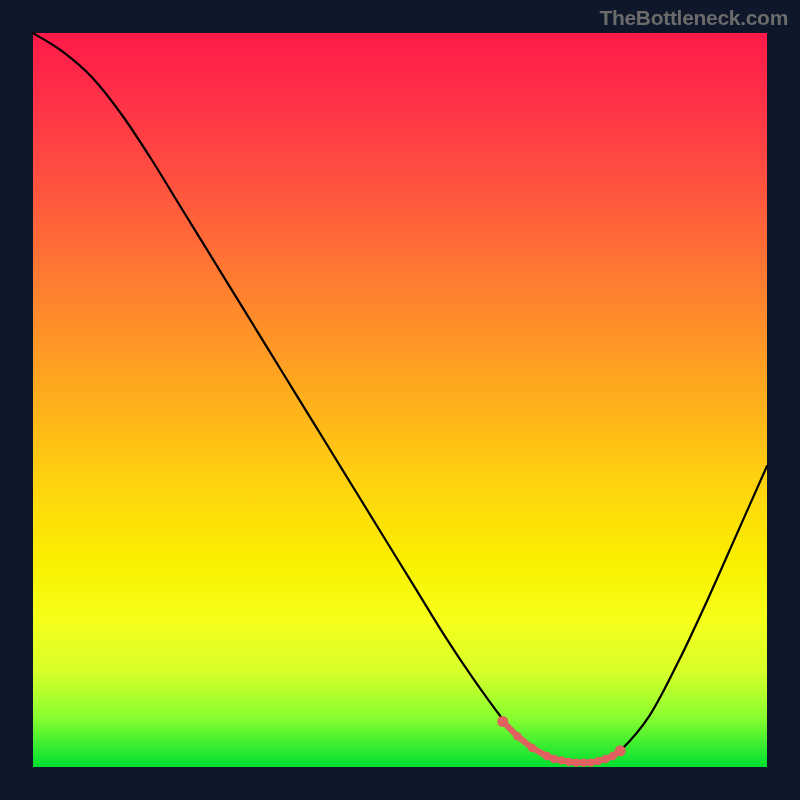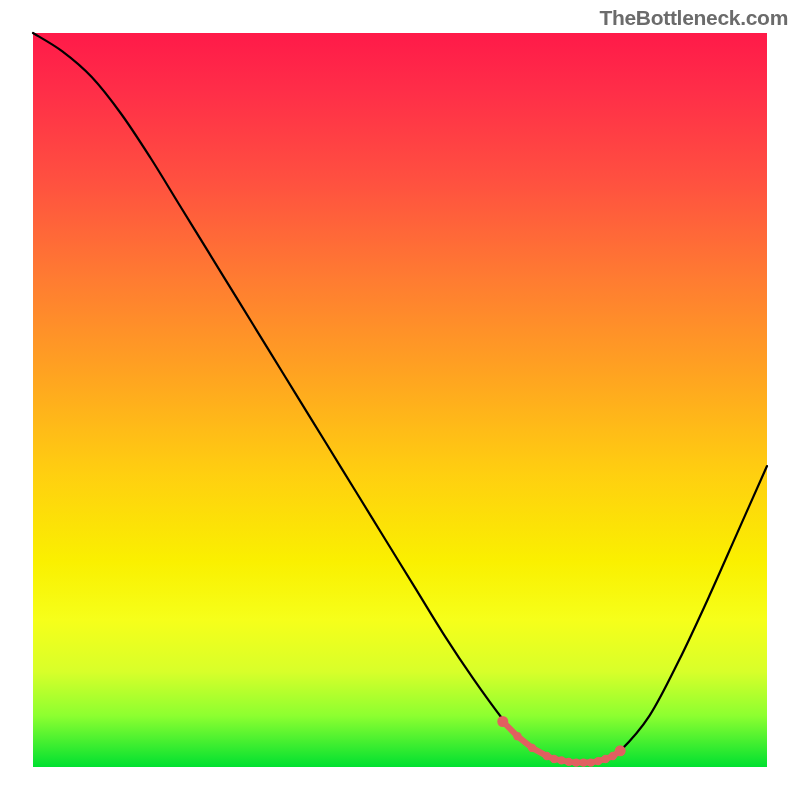--- a/index.html
+++ b/index.html
@@ -8,21 +8,21 @@
     width: 800px;
     height: 800px;
     background: #000;
     overflow: hidden;
     font-family: Arial, Helvetica, sans-serif;
   }
   .frame {
     position: relative;
     width: 800px;
     height: 800px;
-    background: #ffffff;
+    background: #0f172a;
   }
   .plot-area {
     position: absolute;
     left: 33px;
     top: 33px;
     width: 734px;
     height: 734px;
     
     background: linear-gradient(to bottom,
       #ff1a49 0%,

